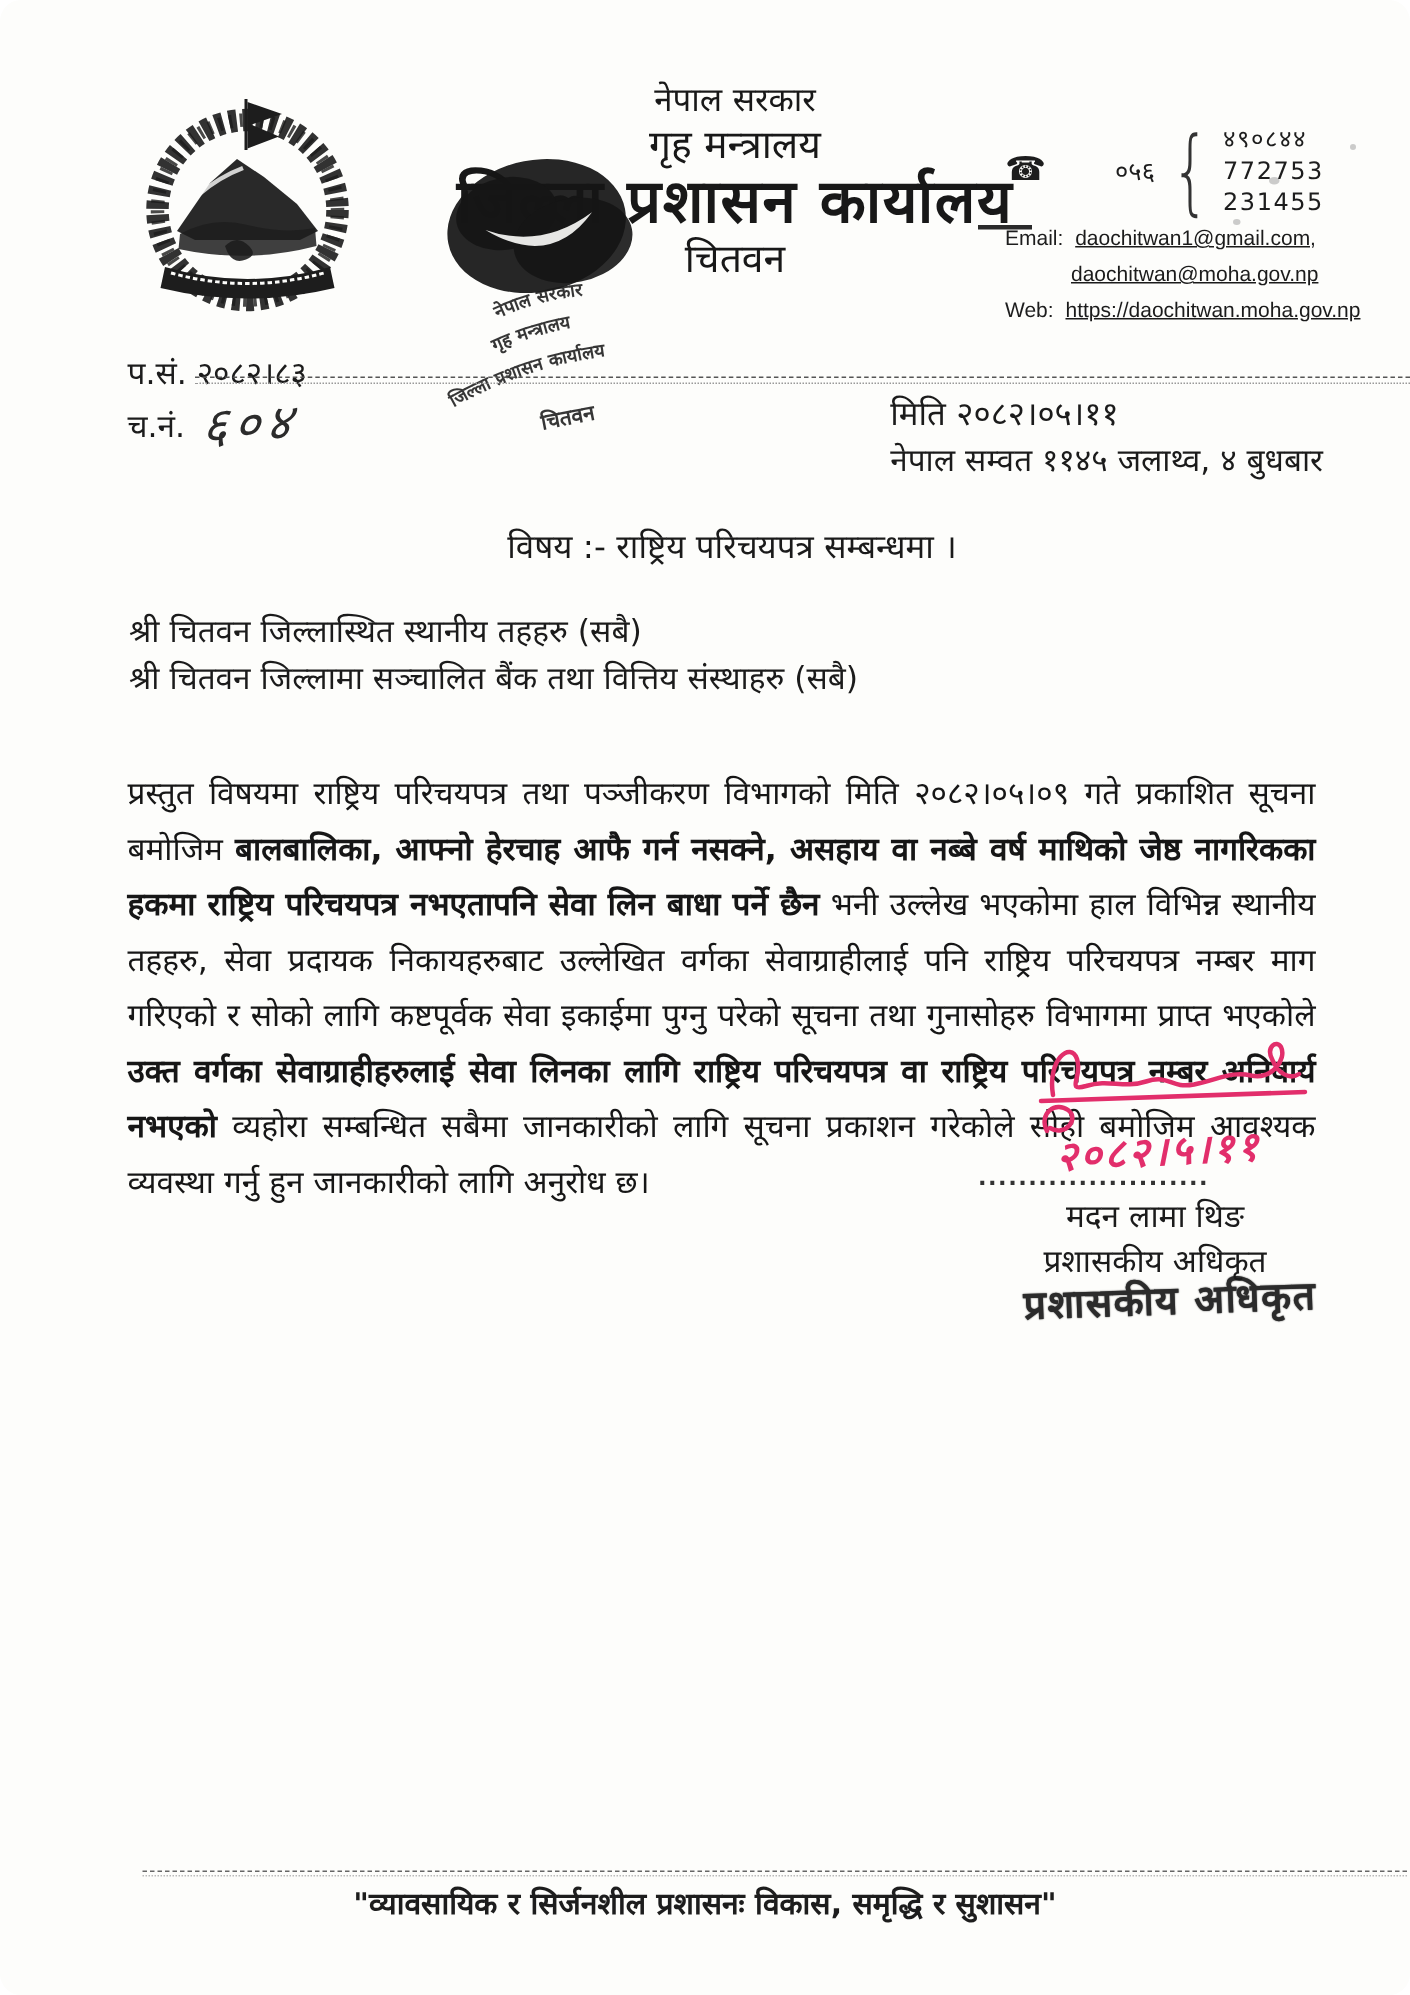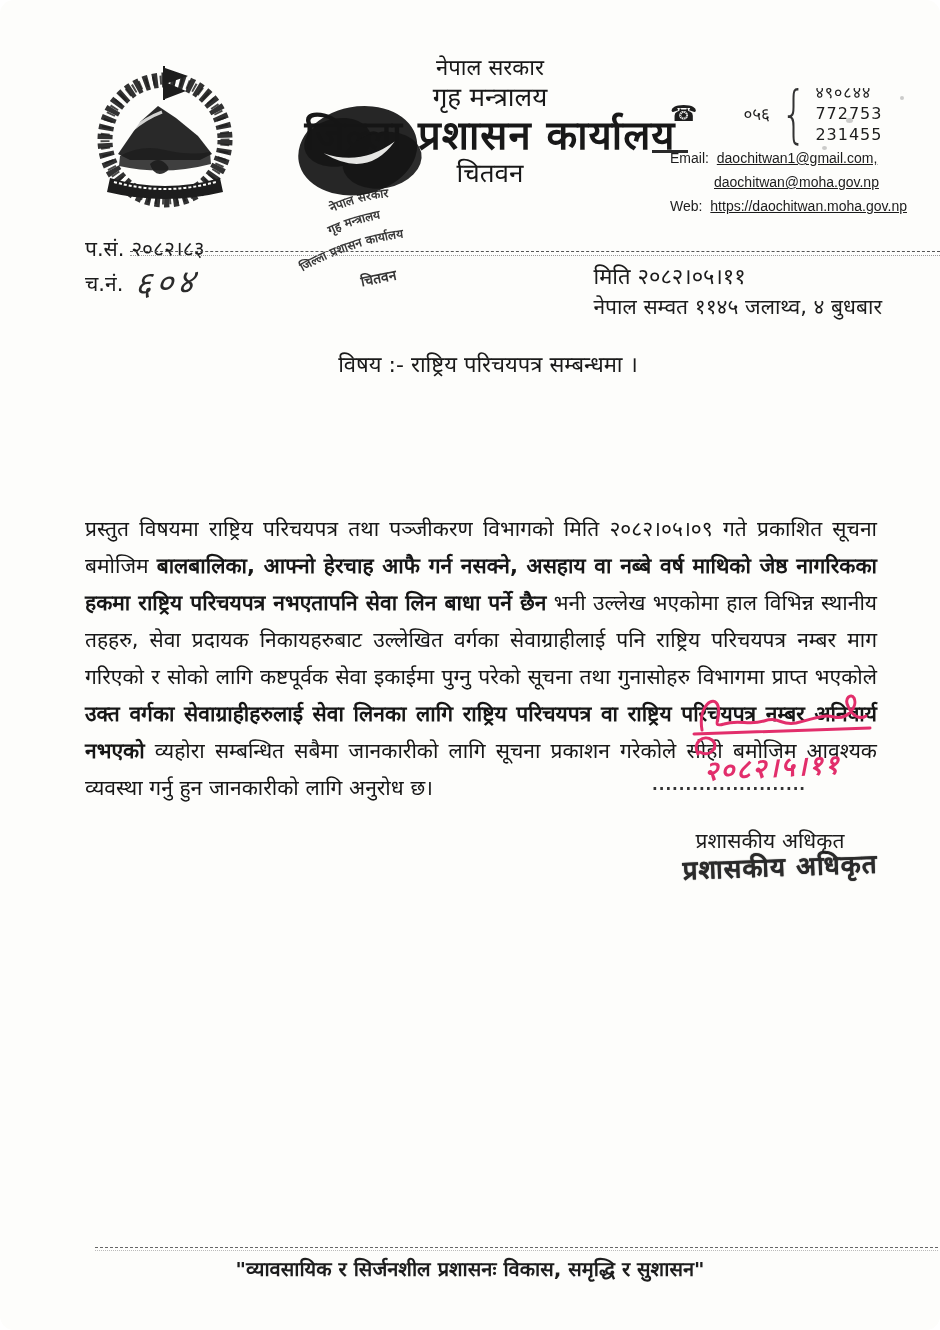--- a/index.html
+++ b/index.html
@@ -151,32 +151,37 @@
 
   <div class="sep-line"></div>
 
   <div class="dates">
     <div class="miti">मिति २०८२।०५।११</div>
     <div class="sambat">नेपाल सम्वत ११४५ जलाथ्व, ४ बुधबार</div>
   </div>
 
   <div class="subject">विषय :- राष्ट्रिय परिचयपत्र सम्बन्धमा ।</div>
 
+  <div class="addressees">
+    <div>श्री चितवन जिल्लास्थित स्थानीय तहहरु (सबै)</div>
+    <div>श्री चितवन जिल्लामा सञ्चालित बैंक तथा वित्तिय संस्थाहरु (सबै)</div>
+  </div>
 
   <p class="body-par"><span>प्रस्तुत विषयमा राष्ट्रिय परिचयपत्र तथा पञ्जीकरण विभागको मिति २०८२।०५।०९ गते प्रकाशित सूचना बमोजिम </span><b>बालबालिका, आफ्नो हेरचाह आफै गर्न नसक्ने, असहाय वा नब्बे वर्ष माथिको जेष्ठ नागरिकका हकमा राष्ट्रिय परिचयपत्र नभएतापनि सेवा लिन बाधा पर्ने छैन</b><span> भनी उल्लेख भएकोमा हाल विभिन्न स्थानीय तहहरु, सेवा प्रदायक निकायहरुबाट उल्लेखित वर्गका सेवाग्राहीलाई पनि राष्ट्रिय परिचयपत्र नम्बर माग गरिएको र सोको लागि कष्टपूर्वक सेवा इकाईमा पुग्नु परेको सूचना तथा गुनासोहरु विभागमा प्राप्त भएकोले </span><b>उक्त वर्गका सेवाग्राहीहरुलाई सेवा लिनका लागि राष्ट्रिय परिचयपत्र वा राष्ट्रिय परिचयपत्र नम्बर अनिवार्य नभएको</b><span> व्यहोरा सम्बन्धित सबैमा जानकारीको लागि सूचना प्रकाशन गरेकोले सोही बमोजिम आवश्यक व्यवस्था गर्नु हुन जानकारीको लागि अनुरोध छ।</span></p>
 
   <svg class="sig-svg" viewBox="0 0 210 72">
     <g fill="none" stroke="#e22e6b" stroke-width="3" stroke-linecap="round">
       <path d="M14,40 C10,16 26,4 30,16 C34,28 22,38 36,34 C52,29 60,36 76,31 C92,26 92,36 108,33 C126,29 134,24 146,27 C160,30 170,16 166,8 C163,3 156,8 160,16 C164,26 172,30 178,26"></path>
       <path d="M6,44 L182,38"></path>
       <path d="M10,64 C4,52 16,44 24,50 C32,56 22,68 12,62"></path>
     </g>
   </svg>
   <div class="sig-date" style="color:#e22e6b;">२०८२।५।११</div>
   <div class="sig-dots">.......................</div>
+  <div class="sig-name">मदन लामा थिङ</div>
   <div class="sig-designation">प्रशासकीय अधिकृत</div>
   <div class="sig-stamp">प्रशासकीय अधिकृत</div>
 
   <div class="footer-line"></div>
   <div class="footer-slogan">"व्यावसायिक र सिर्जनशील प्रशासनः विकास, समृद्धि र सुशासन"</div>
 
   <div class="speck" style="left:846px;top:118px;width:7px;height:5px;"></div>
   <div class="speck" style="left:900px;top:96px;width:4px;height:4px;"></div>
   <div class="speck" style="left:822px;top:146px;width:5px;height:4px;"></div>
 

